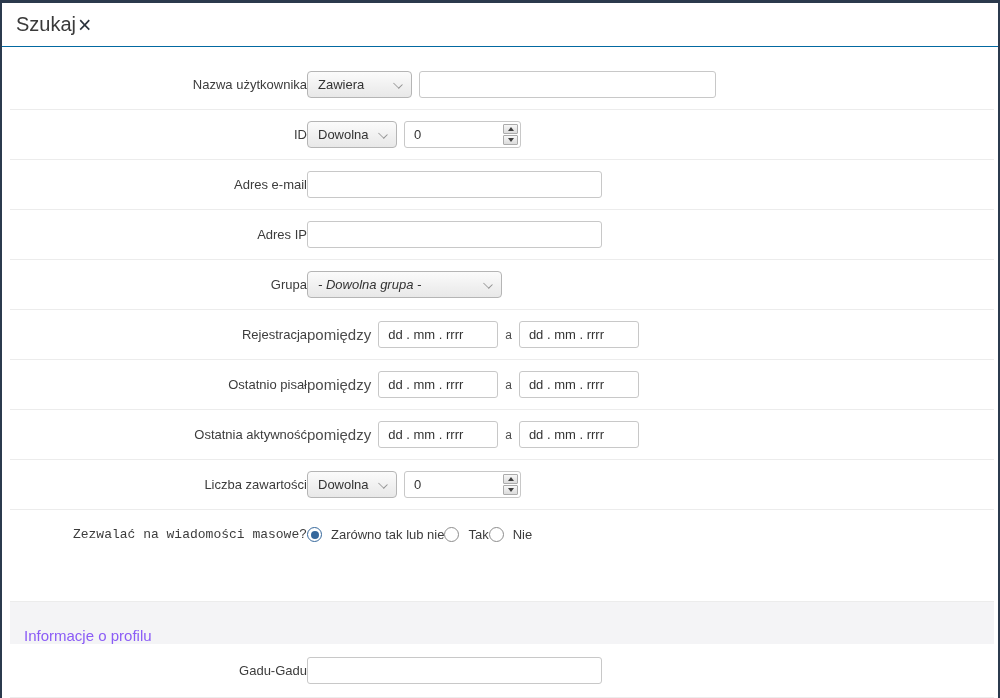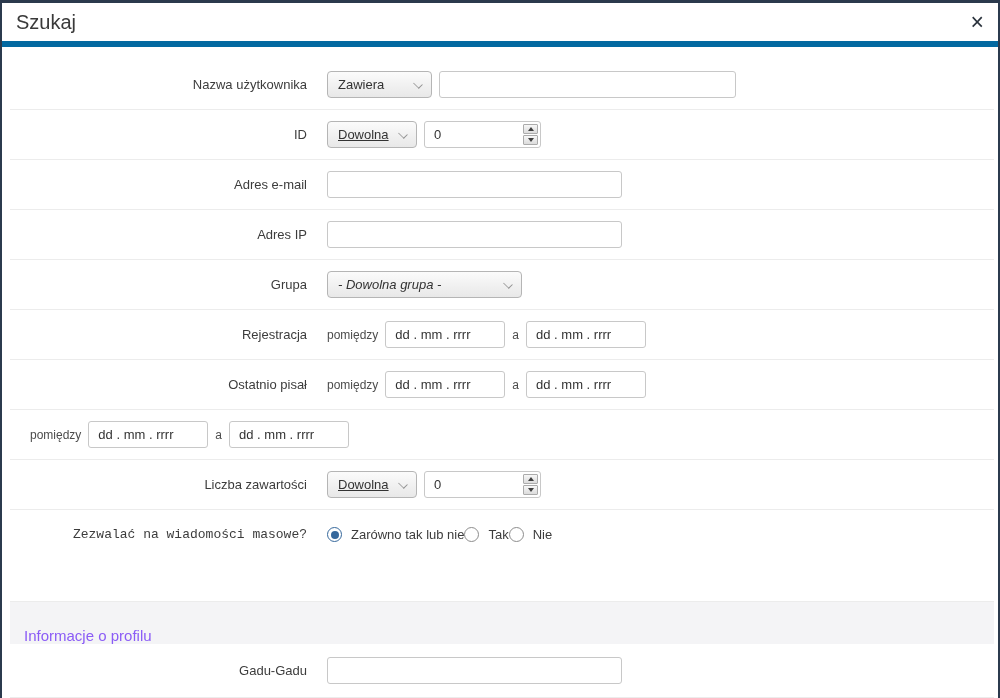--- a/index.html
+++ b/index.html
@@ -8,80 +8,80 @@
     font-family:"Liberation Sans","DejaVu Sans",sans-serif;
     color:#3b3b3b;
     width:1000px;
   }
   .dialog{
     width:1000px; height:698px;
     border:2px solid #2b3a4d; border-top-width:3px; border-bottom:none;
     background:#fff; position:relative; overflow:hidden;
   }
   .header{
-    height:44px; border-bottom:6px solid #0369a1;
-    display:flex; align-items:center; justify-content:space-between;
+    height:44px; border-bottom:1px solid #0369a1;
+    display:flex; align-items:center; 
     padding:0 12px 0 14px;
   }
   .title{ font-size:20px; color:#3a3a3a; }
   .close{
     font-size:23px; line-height:20px; color:#2b333d; cursor:pointer;
     font-weight:400; padding:0 2px; user-select:none;
   }
   .form{ padding:13px 4px 0 8px; }
   .frow{
     display:flex; align-items:center; height:50px;
     border-bottom:1px solid #ececec;
   }
   .flabel{
     flex:0 0 297px; text-align:right; font-size:13px; color:#3c3c3c;
   }
-  .fctrl{ display:flex; align-items:center; margin-left:20px; gap:7px; }
+  .fctrl{ display:flex; align-items:center; margin-left:0; gap:7px; }
   .fctrl.col{ flex-direction:row; align-items:flex-start; gap:0; }
 
   
   .sel{
     position:relative; height:27px; display:inline-flex; align-items:center;
     border:1px solid #b5b5b5; border-radius:4px;
     background:linear-gradient(#fbfbfb,#e8e8e8);
     font-size:13px; color:#333; padding:0 26px 0 10px; cursor:pointer;
   }
   .chev{
     position:absolute; right:9px; top:8px; width:8px; height:8px;
     border-right:1px solid #8f8f8f; border-bottom:1px solid #8f8f8f;
     transform:rotate(45deg) scaleY(0.7);
   }
   
   .inp{
     height:27px; border:1px solid #c8c8c8; border-radius:3px;
     padding:0 9px; font-size:13px; color:#333; background:#fff;
     font-family:inherit; outline:none;
   }
-  .w105{ width:105px; } .w90{ width:90px;text-decoration:underline; } .w195{ width:195px;font-style:italic; }
+  .w105{ width:105px; } .w90{ width:90px; } .w195{ width:195px;font-style:italic; }
   .w297{ width:297px; } .w295{ width:295px; } .w120{ width:120px; }
   .w117{ width:117px; }
 
   
   .numwrap{ position:relative; display:inline-block; }
   .numwrap .inp{ width:100%; padding-right:25px; }
   .spin{
     position:absolute; right:3px; top:3px; bottom:3px; width:15px;
     display:flex; flex-direction:column; gap:1px;
   }
   .sbtn{
     flex:1; border:1px solid #ababab; border-radius:1px;
     background:linear-gradient(#f7f7f7,#dcdcdc);
     display:flex; align-items:center; justify-content:center; cursor:pointer;
   }
   .tri-up{ width:0; height:0; border-left:3px solid transparent;
     border-right:3px solid transparent; border-bottom:4px solid #3f3f3f; }
   .tri-down{ width:0; height:0; border-left:3px solid transparent;
     border-right:3px solid transparent; border-top:4px solid #3f3f3f; }
 
-  .between{ font-size:12px; color:#4c4c4c; }
+  .between{ font-size:15px; color:#4c4c4c; }
   .andword{ font-size:12px; color:#4c4c4c; }
 
   
   .frow.radios{ height:92px; align-items:flex-start; padding-top:12px; }
   .frow.radios .flabel{ line-height:25px;font-family:Liberation Mono, monospace; }
   .radio-line{
     display:flex; align-items:center; gap:9px; height:25px;
     font-size:13px; color:#3c3c3c; cursor:pointer;
   }
   .radio-circ{
@@ -182,20 +182,21 @@
       <div class="flabel">Ostatnio pisał</div>
       <div class="fctrl">
         <span class="between">pomiędzy</span>
         <input class="inp w120" type="text" value="dd . mm . rrrr" style="">
         <span class="andword">a</span>
         <input class="inp w120" type="text" value="dd . mm . rrrr" style="">
       </div>
     </div>
 
     <div class="frow">
+      <div class="flabel">Ostatnia aktywność</div>
       <div class="fctrl">
         <span class="between">pomiędzy</span>
         <input class="inp w120" type="text" value="dd . mm . rrrr" style="">
         <span class="andword">a</span>
         <input class="inp w120" type="text" value="dd . mm . rrrr" style="">
       </div>
     </div>
 
     <div class="frow">
       <div class="flabel">Liczba zawartości</div>

